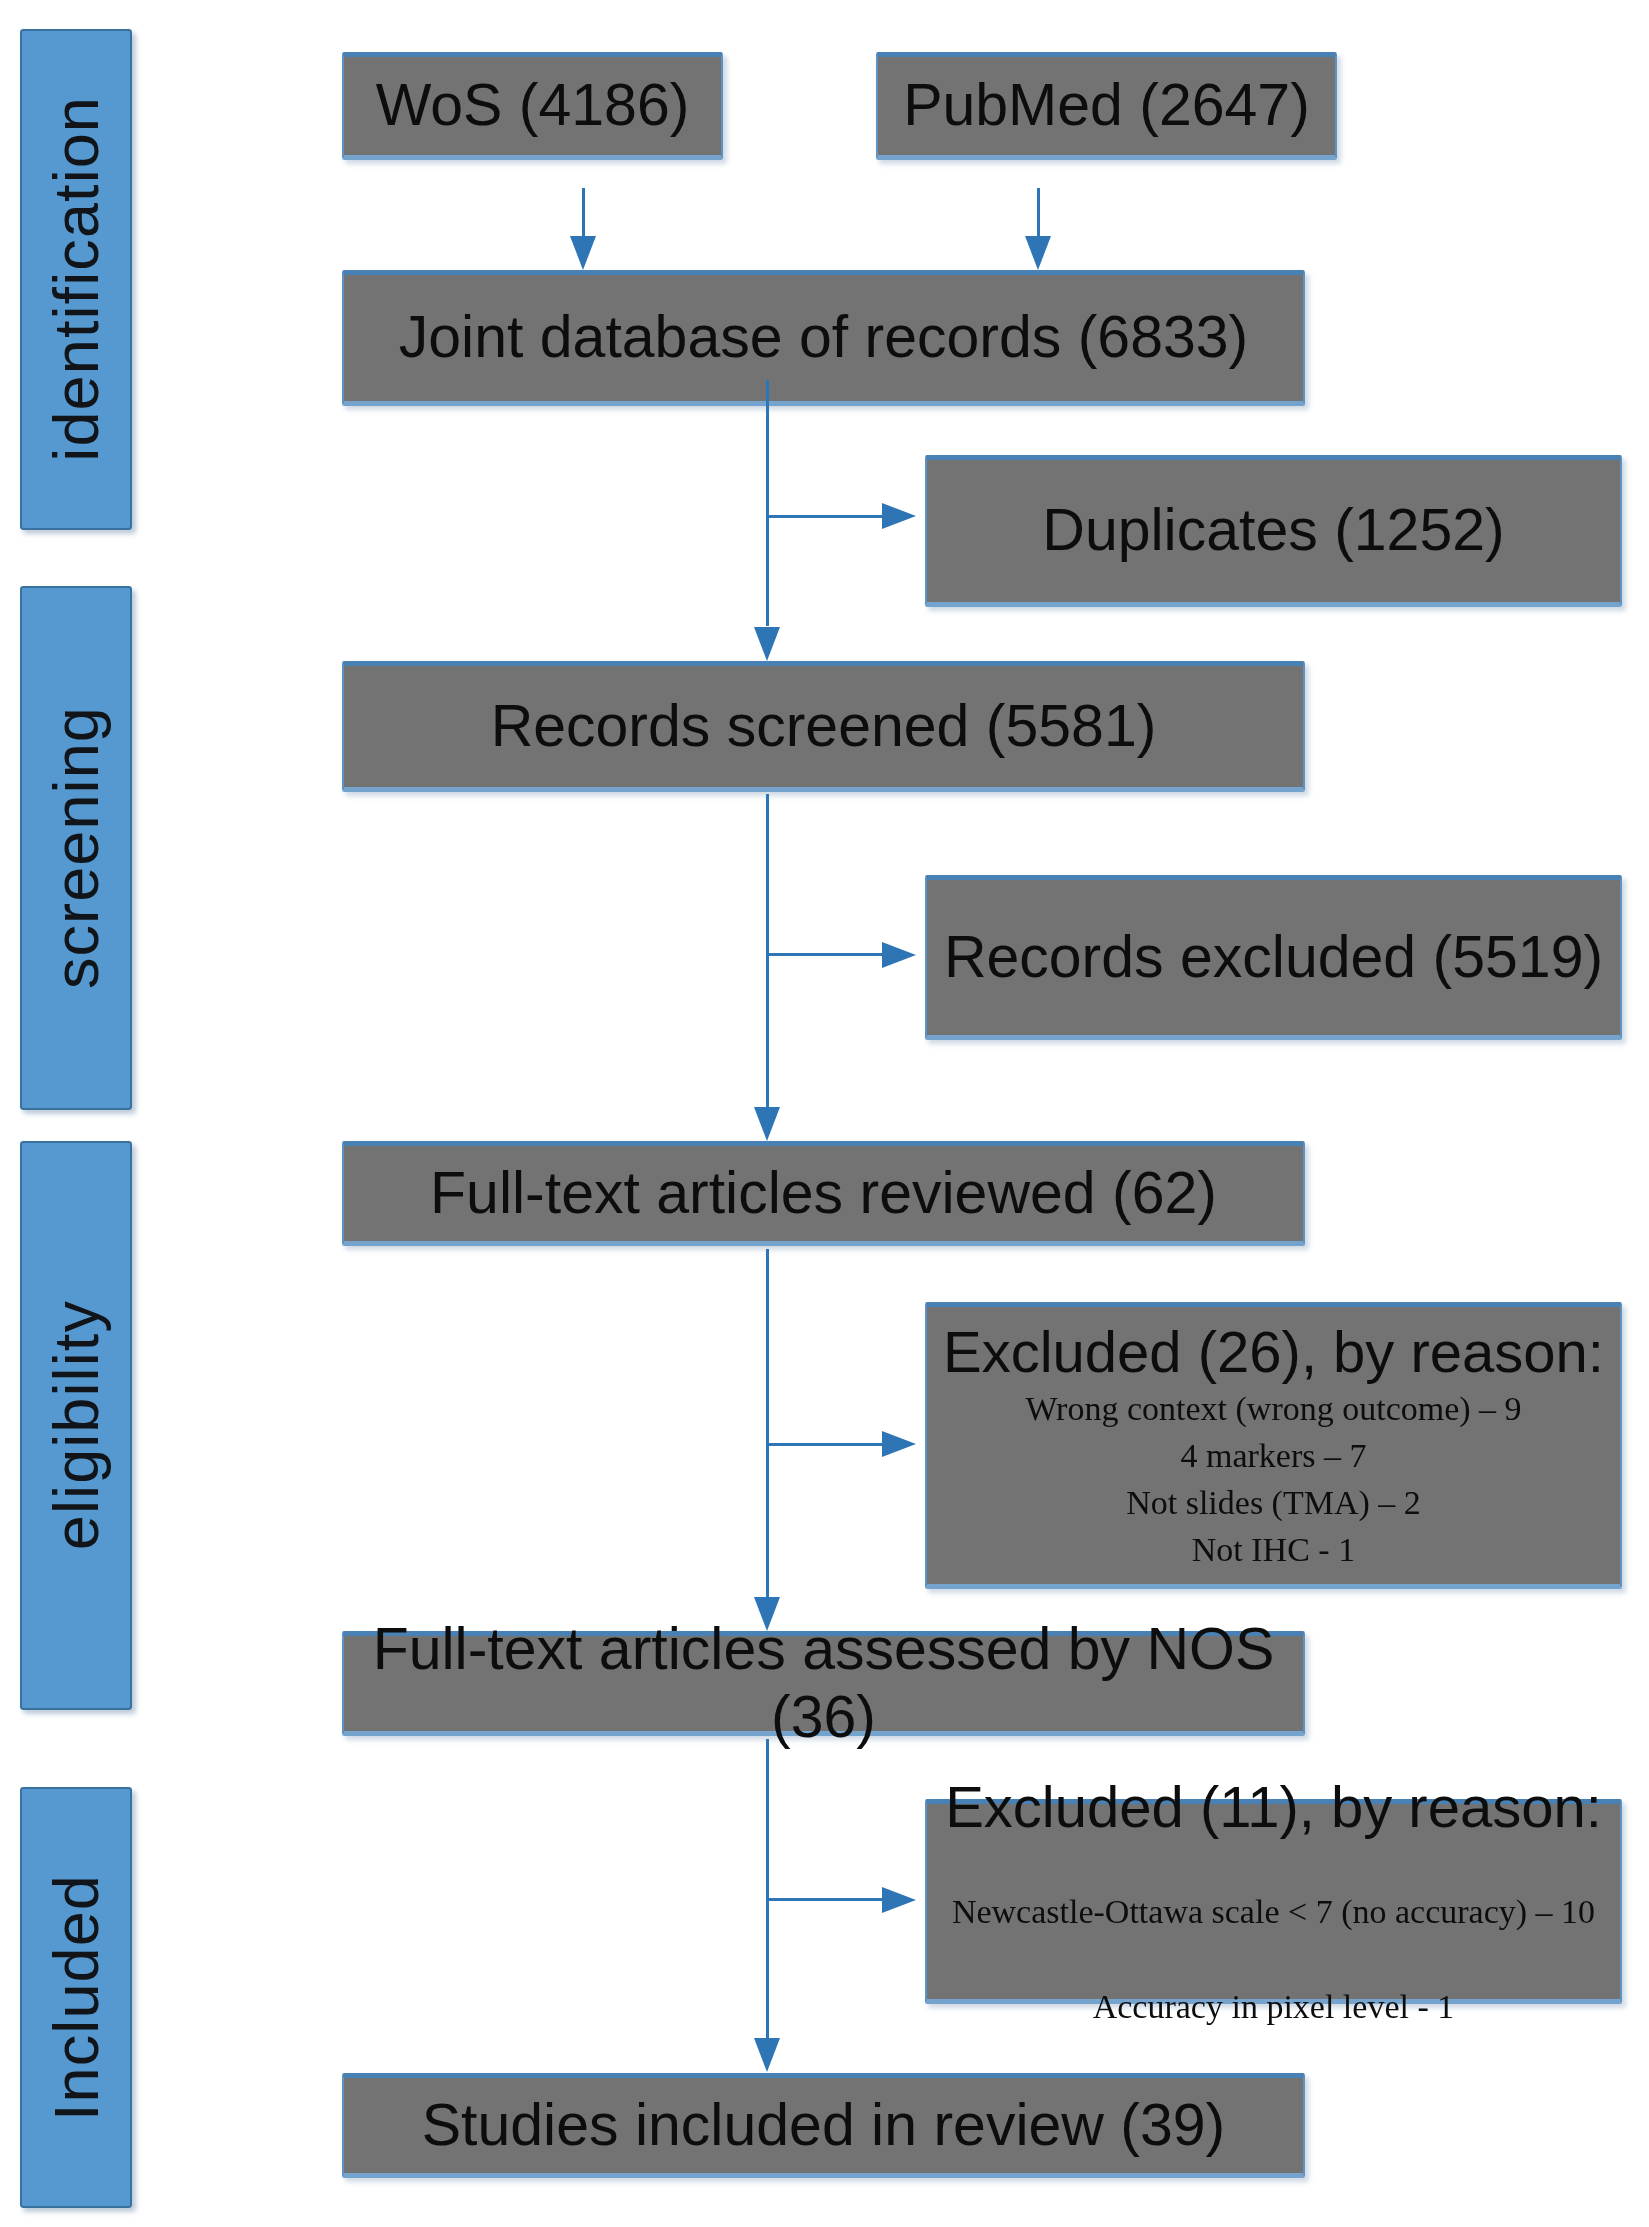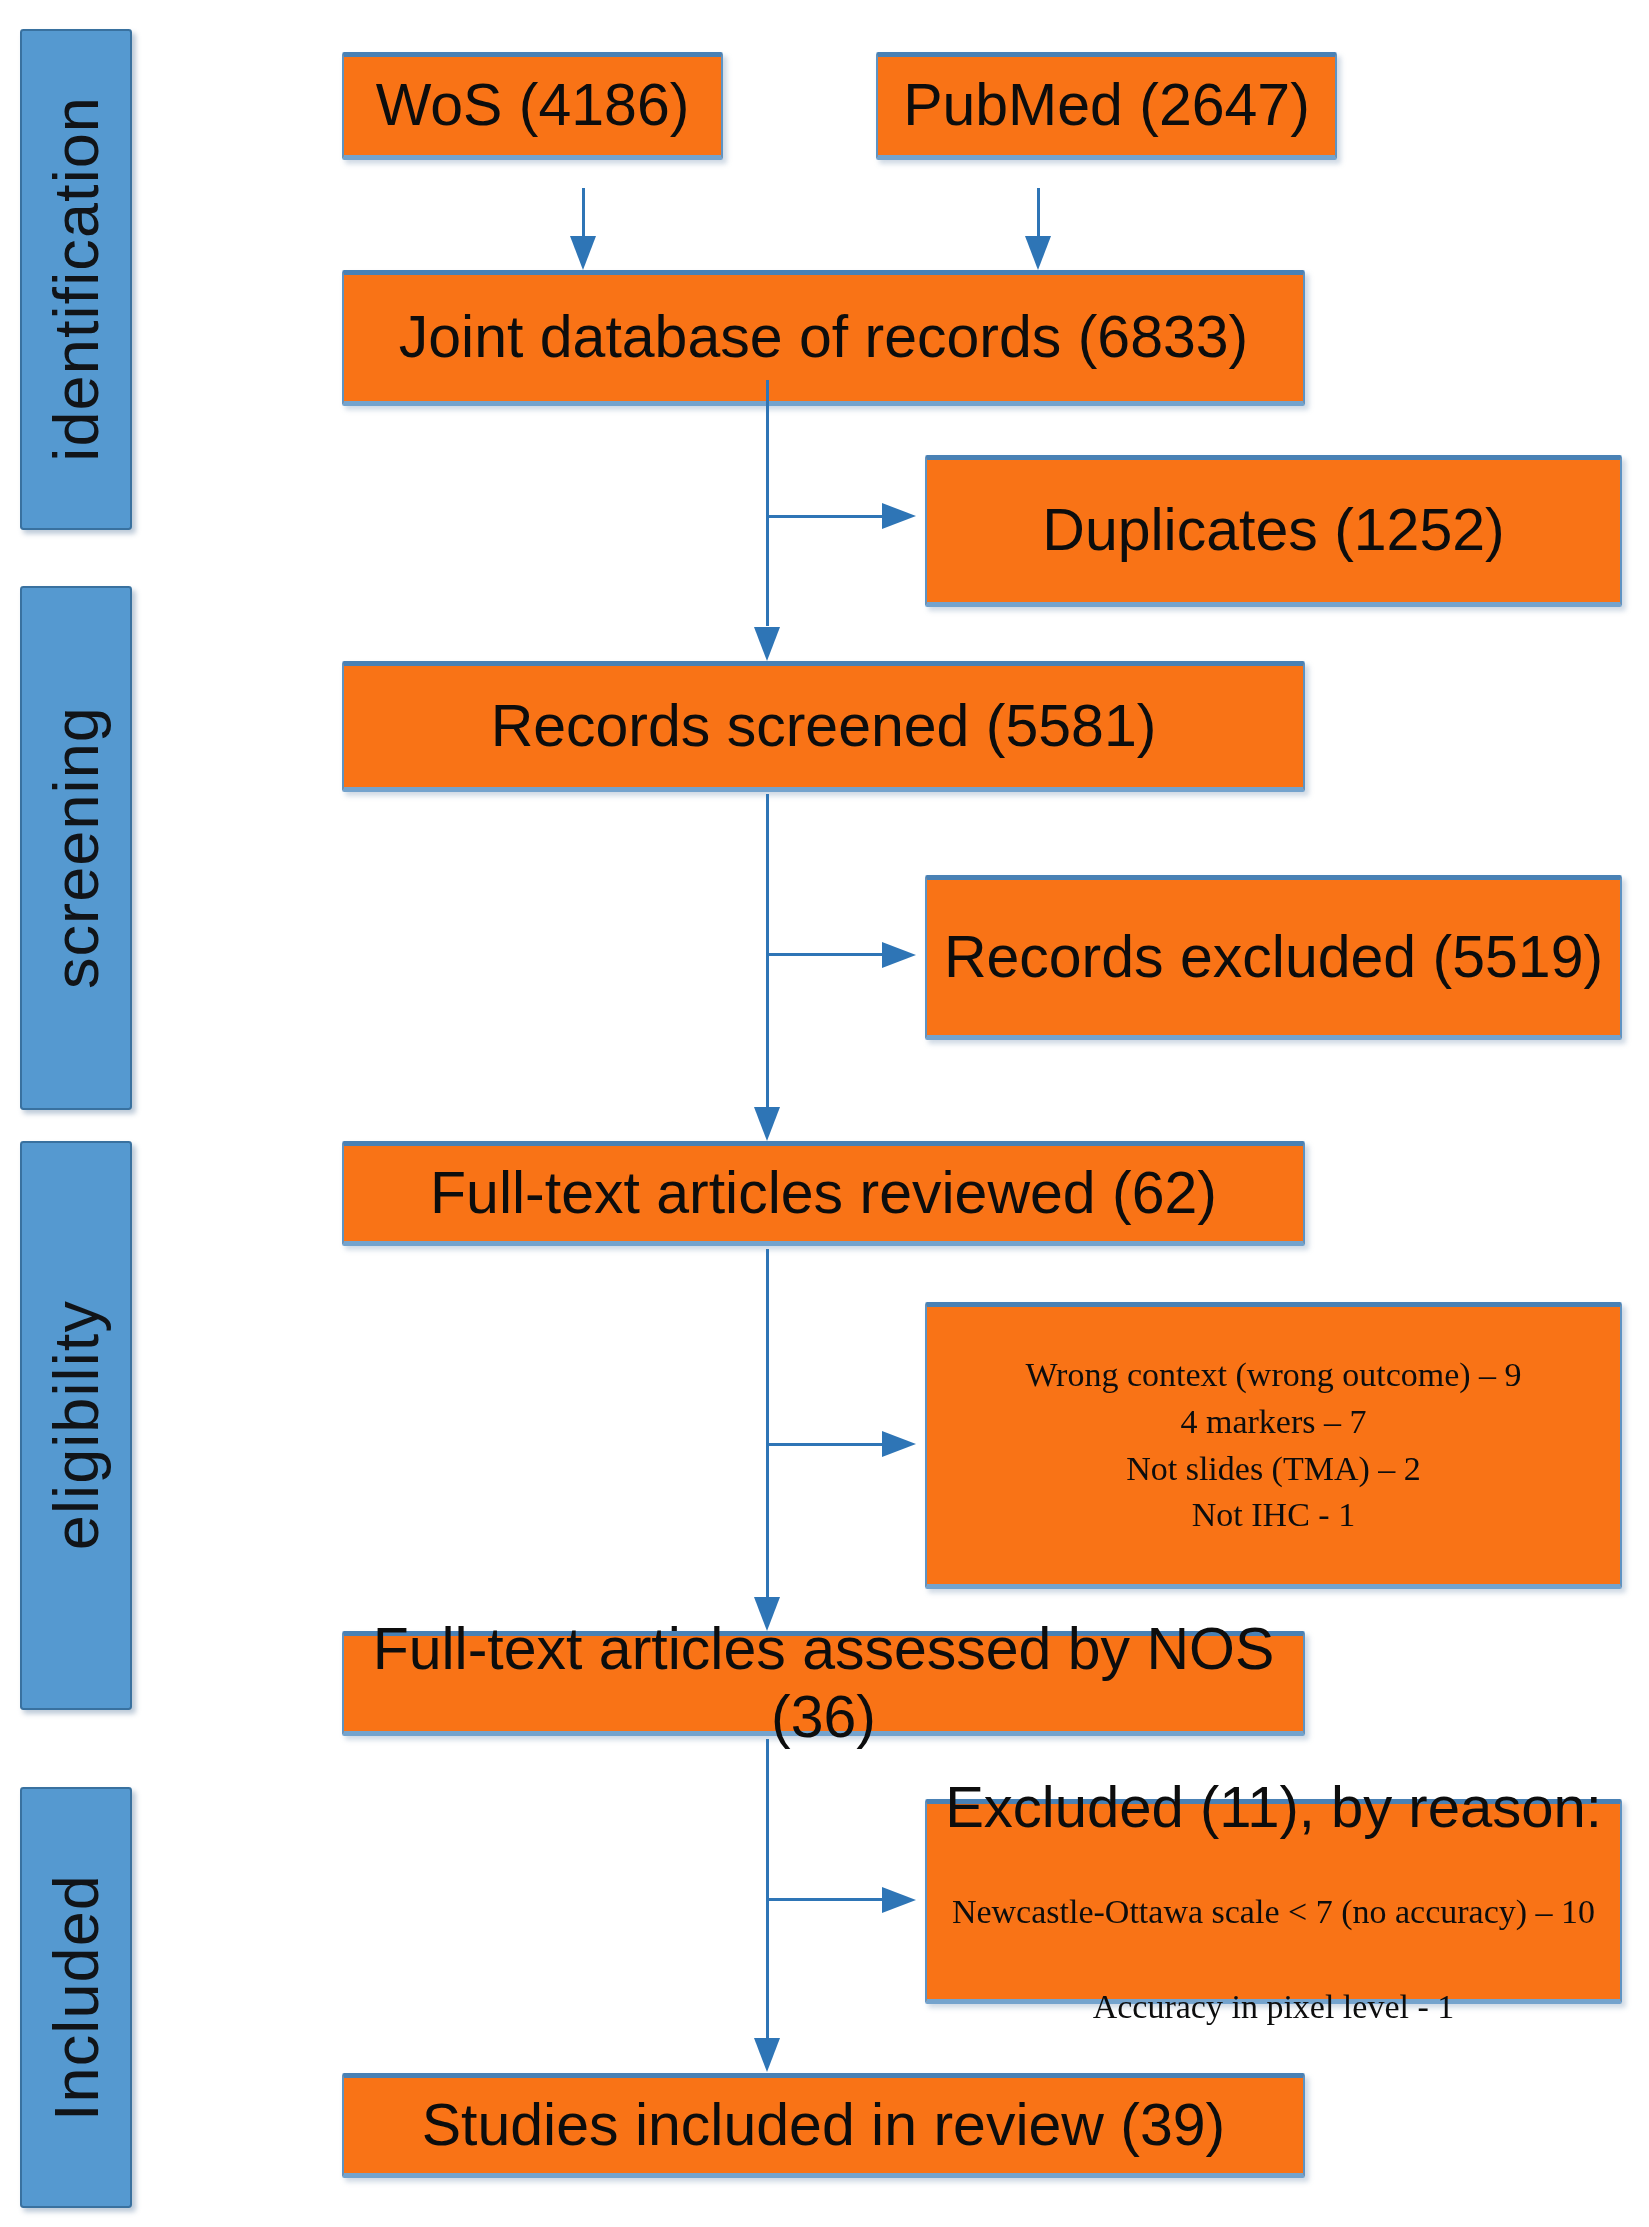--- a/index.html
+++ b/index.html
@@ -18,21 +18,21 @@
     writing-mode:vertical-rl;
     transform:rotate(180deg);
     font-size:63px;
     color:#111418;
     letter-spacing:1.1px;
     white-space:nowrap;
   }
 
   .flow-box{
     position:absolute;
-    background:#f97316;
+    background:#737373;
     border:2.3px solid #5d93c3;
     border-top:5.1px solid #4981b5;
     border-bottom:5.1px solid #74a3cd;
     border-radius:2.3px;
     box-shadow:3.4px 4px 5.1px rgba(120,150,180,0.35);
     display:flex;flex-direction:column;align-items:center;justify-content:center;
     text-align:center;
     color:#0d0d0d;
   }
   .flow-box .label{font-size:59px;line-height:1.15;}
@@ -114,20 +114,21 @@
 <div class="flow-box" style="left:342px;top:1141px;width:963px;height:105px;">
   <div class="label">Full-text articles reviewed (62)</div>
 </div>
 
 <div class="vline" style="left:766px;top:1249px;height:348px;"></div>
 <div class="arrow-down" style="left:754px;top:1597px;"></div>
 <div class="hline" style="left:767px;top:1443px;width:115px;"></div>
 <div class="arrow-right" style="left:882px;top:1431px;"></div>
 
 <div class="flow-box" style="left:925px;top:1302px;width:697px;height:287px;">
+  <div class="heading">Excluded (26), by reason:</div>
   <div class="reason">Wrong context (wrong outcome) – 9</div>
   <div class="reason">4 markers – 7</div>
   <div class="reason">Not slides (TMA) – 2</div>
   <div class="reason">Not IHC - 1</div>
 </div>
 
 <div class="flow-box" style="left:342px;top:1631px;width:963px;height:105px;">
   <div class="label">Full-text articles assessed by NOS (36)</div>
 </div>
 

